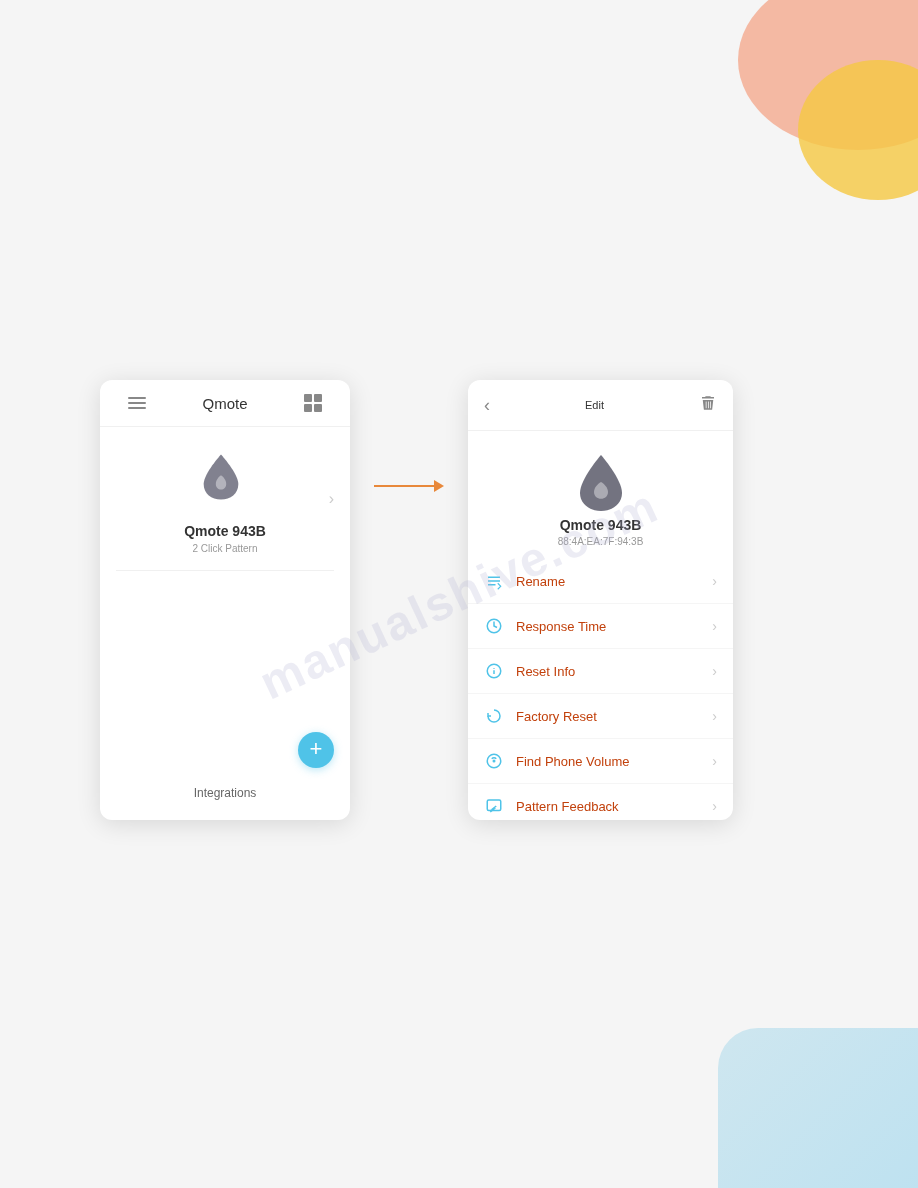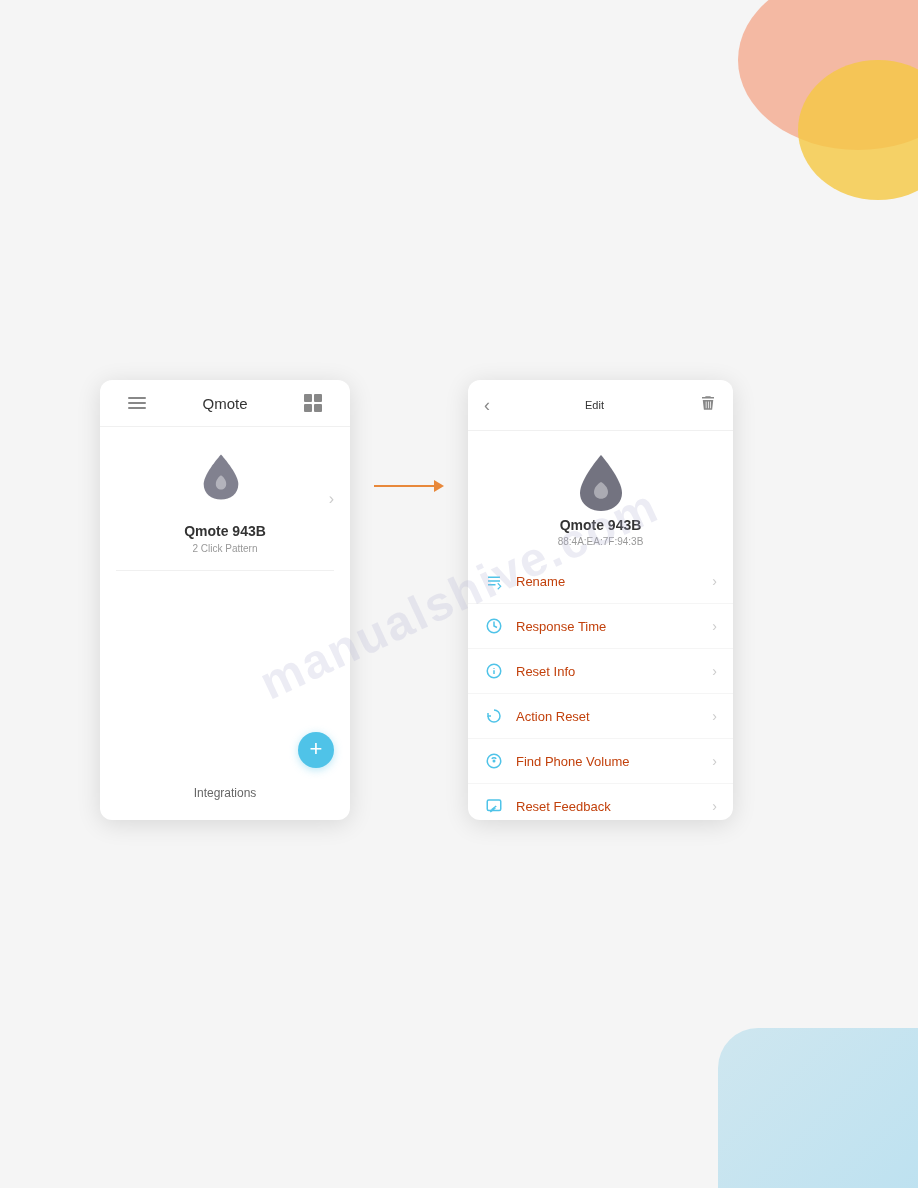--- a/index.html
+++ b/index.html
@@ -453,21 +453,21 @@
         <span class="menu-item-chevron">›</span>
       </li>
 
       <li class="menu-item">
         <div class="menu-item-icon">
           <svg viewBox="0 0 24 24" fill="none" stroke="#4FC3E8" stroke-width="2">
             <path d="M4 12a8 8 0 1 0 8-8"></path>
             <path d="M4 8v4h4"></path>
           </svg>
         </div>
-        <span class="menu-item-label">Action Reset</span>
+        <span class="menu-item-label">Factory Reset</span>
         <span class="menu-item-chevron">›</span>
       </li>
 
       <li class="menu-item">
         <div class="menu-item-icon">
           <svg viewBox="0 0 24 24" fill="none" stroke="#4FC3E8" stroke-width="2">
             <circle cx="12" cy="12" r="9"></circle>
             <path d="M9 9a4 4 0 0 1 6 0M11 12a1 1 0 1 0 2 0 1 1 0 0 0-2 0"></path>
           </svg>
         </div>
@@ -475,20 +475,20 @@
         <span class="menu-item-chevron">›</span>
       </li>
 
       <li class="menu-item">
         <div class="menu-item-icon">
           <svg viewBox="0 0 24 24" fill="none" stroke="#4FC3E8" stroke-width="2">
             <rect x="3" y="4" width="18" height="14" rx="2"></rect>
             <path d="M7 20l5-4h-2l5-4"></path>
           </svg>
         </div>
-        <span class="menu-item-label">Reset Feedback</span>
+        <span class="menu-item-label">Pattern Feedback</span>
         <span class="menu-item-chevron">›</span>
       </li>
 
     </ul>
   </div>
 
 </div>
 
 </body></html>

